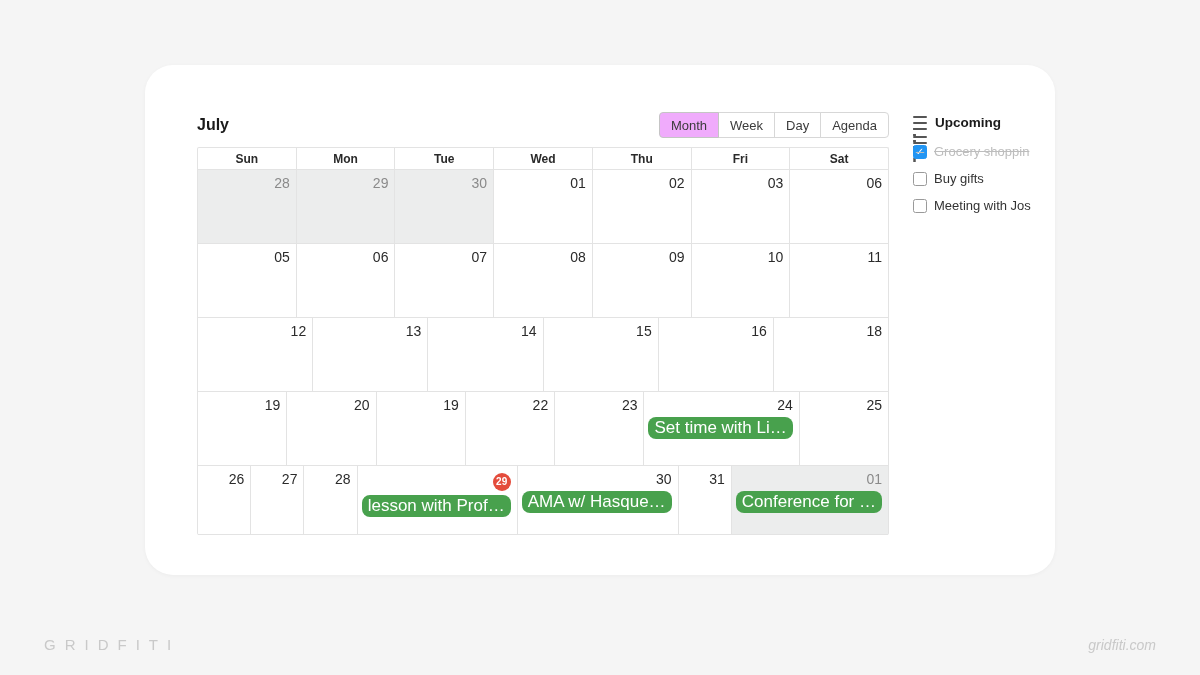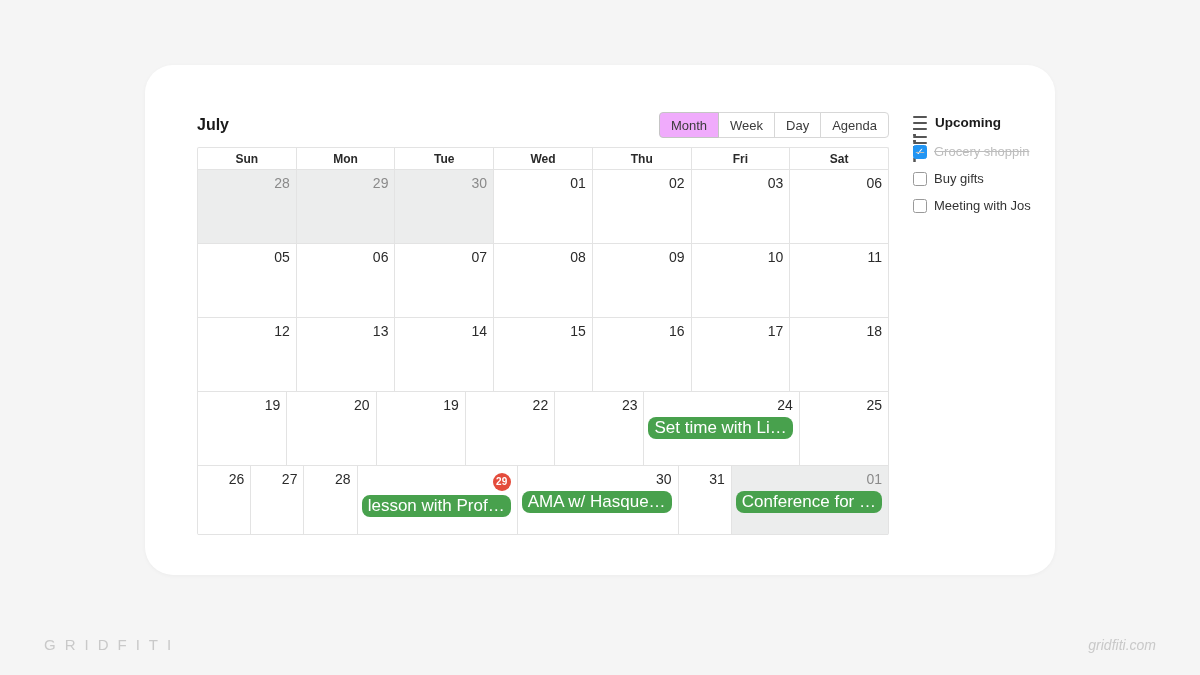--- a/index.html
+++ b/index.html
@@ -287,23 +287,20 @@
               <div class="daynum">13</div>
             </div>
             <div class="cell">
               <div class="daynum">14</div>
             </div>
             <div class="cell">
               <div class="daynum">15</div>
             </div>
             <div class="cell">
               <div class="daynum">16</div>
-            </div>
-            <div class="cell">
-              <div class="daynum">17</div>
             </div>
             <div class="cell">
               <div class="daynum">18</div>
             </div>
           </div>
           <div class="week">
             <div class="cell">
               <div class="daynum">19</div>
             </div>
             <div class="cell">

